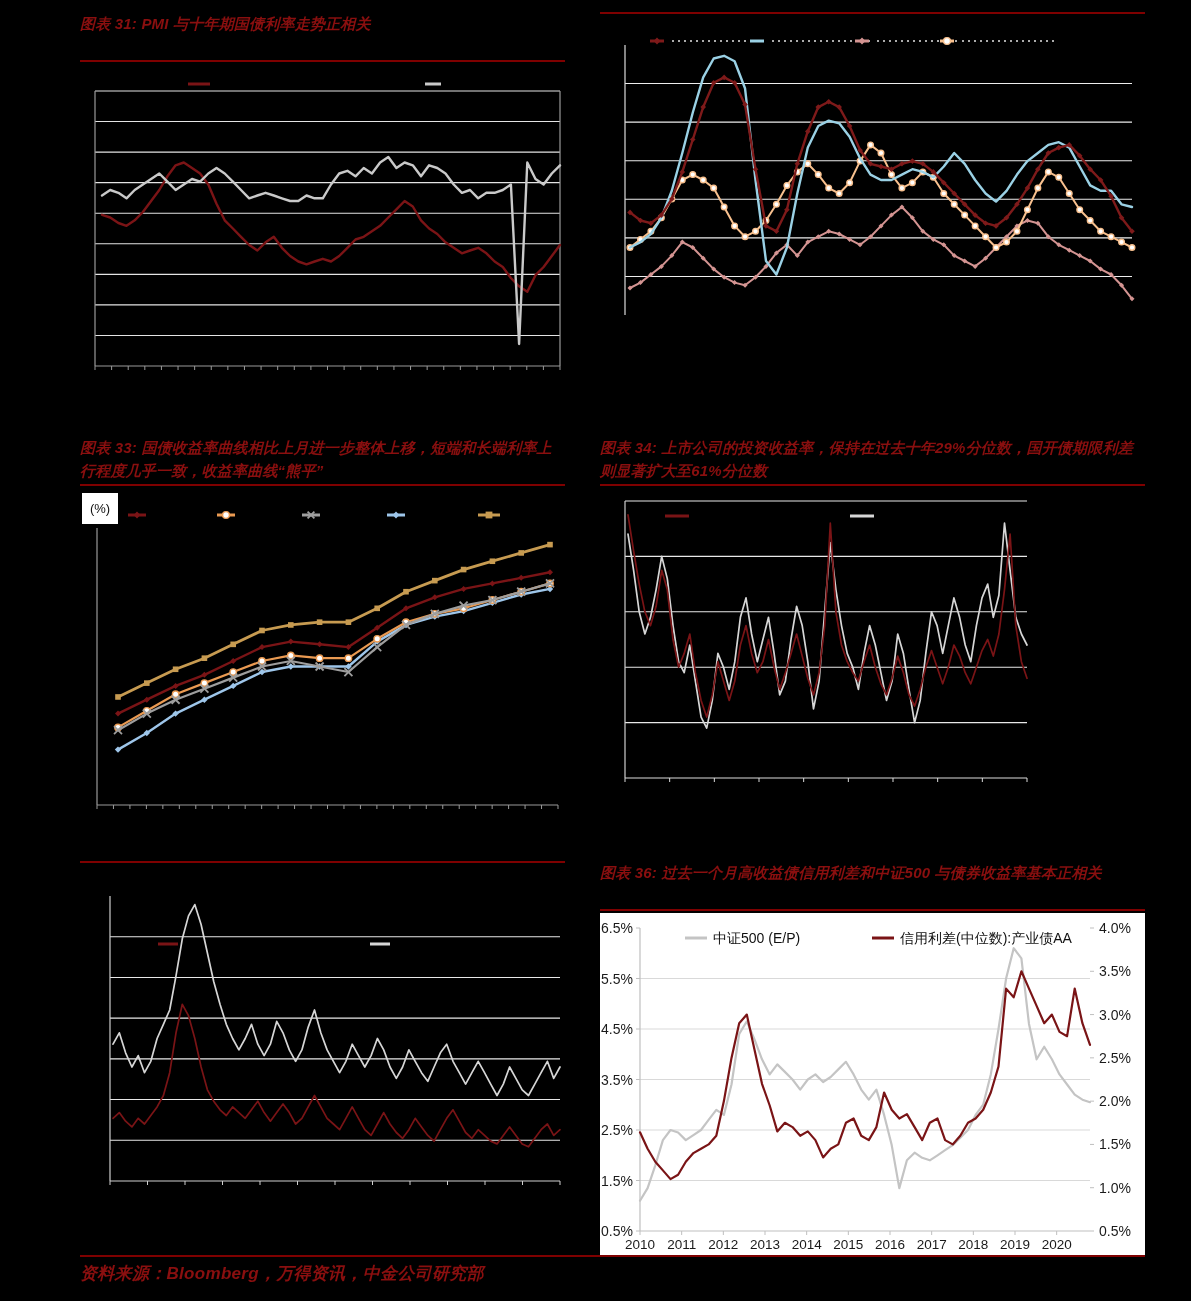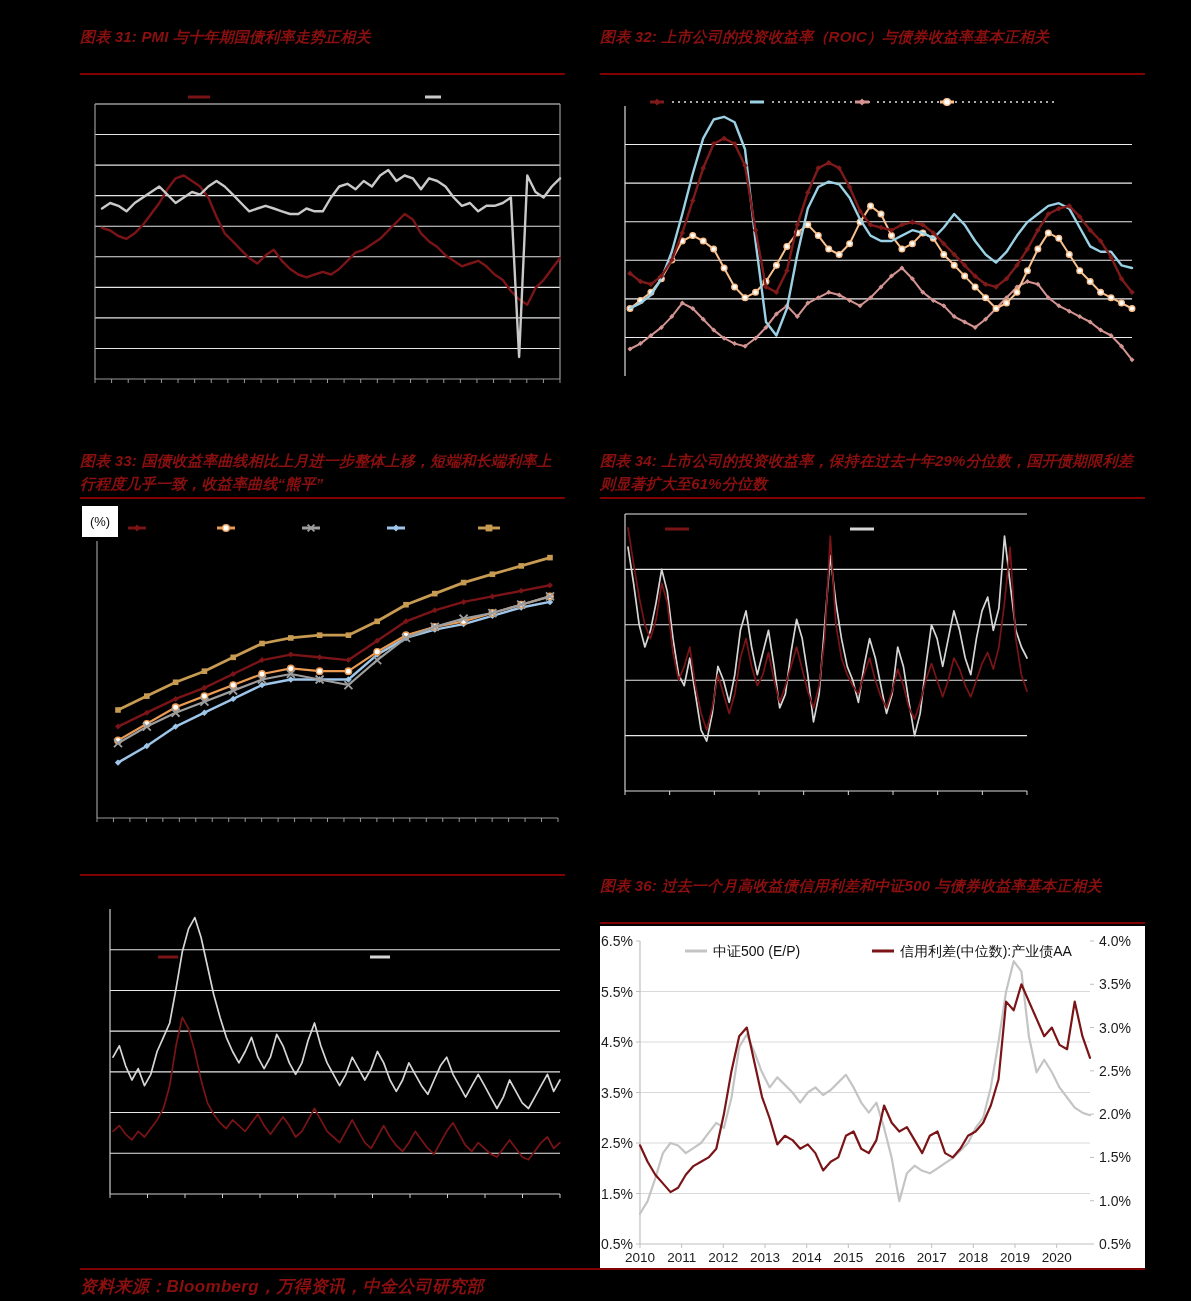--- a/index.html
+++ b/index.html
@@ -1,17 +1,17 @@
 <!DOCTYPE html>
 <html><head>
 <meta charset="utf-8">
 <style>
   html,body{margin:0;padding:0;background:#000;}
   body{width:1191px;height:1301px;overflow:hidden;font-family:"Liberation Sans",sans-serif;}
-  .page{position:relative;width:1191px;height:1301px;box-sizing:border-box;padding:25px 46px 0 80px;background:#000;}
+  .page{position:relative;width:1191px;height:1301px;box-sizing:border-box;padding:12px 46px 0 80px;background:#000;}
   .grid{display:grid;grid-template-columns:485px 545px;column-gap:35px;grid-template-rows:424px 425px auto;}
   figure{margin:0;display:flex;flex-direction:column;min-width:0;}
   .fig-title{height:48px;color:#8a0f0f;font-weight:bold;font-style:italic;font-size:15px;line-height:1.55;letter-spacing:.2px;}
   .rule{height:2px;background:#7f0000;flex:none;}
   .chart-box{width:100%;}
   .cb31{height:309px;margin-top:6px;}
   .cb32{height:309px;margin-top:6px;}
   .cb33{height:338px;margin-top:6px;}
   .cb34{height:355px;margin-top:6px;}
   .cb35{height:336px;margin-top:6px;}
@@ -74,21 +74,20 @@
             <line x1="480" y1="298" x2="480" y2="302" stroke="#9a9a9a" stroke-width="1"></line>
             <polyline points="22.0,146.8 30.2,149.5 38.4,155.0 46.5,157.8 54.7,152.3 62.9,144.0 71.1,133.0 79.3,122.0 87.4,108.3 95.6,97.3 103.8,94.5 112.0,100.0 120.1,105.5 128.3,116.5 136.5,135.8 144.7,152.3 152.9,160.5 161.0,168.8 169.2,177.0 177.4,182.5 185.6,174.3 193.8,168.8 201.9,179.8 210.1,188.0 218.3,193.5 226.5,196.3 234.6,193.5 242.8,190.8 251.0,193.5 259.2,188.0 267.4,179.8 275.5,171.5 283.7,168.8 291.9,163.3 300.1,157.8 308.3,149.5 316.4,141.3 324.6,133.0 332.8,138.5 341.0,152.3 349.1,160.5 357.3,166.0 365.5,174.3 373.7,179.8 381.9,185.3 390.0,182.5 398.2,179.8 406.4,185.3 414.6,193.5 422.8,199.0 430.9,210.0 439.1,218.3 447.3,223.8 455.5,207.2 463.6,199.0 471.8,188.0 480.0,177.0" fill="none" stroke="#7b1416" stroke-width="2.4" stroke-linejoin="round" stroke-linecap="round"></polyline>
             <polyline points="22.0,127.5 30.2,122.0 38.4,124.8 46.5,130.3 54.7,122.0 62.9,116.5 71.1,111.0 79.3,105.5 87.4,113.7 95.6,122.0 103.8,116.5 112.0,111.0 120.1,113.7 128.3,105.5 136.5,100.0 144.7,105.5 152.9,113.7 161.0,122.0 169.2,130.3 177.4,127.5 185.6,124.8 193.8,127.5 201.9,130.3 210.1,133.0 218.3,133.0 226.5,127.5 234.6,130.3 242.8,130.3 251.0,116.5 259.2,105.5 267.4,102.8 275.5,108.3 283.7,100.0 291.9,105.5 300.1,94.5 308.3,89.0 316.4,100.0 324.6,94.5 332.8,97.3 341.0,108.3 349.1,97.3 357.3,100.0 365.5,105.5 373.7,116.5 381.9,124.8 390.0,122.0 398.2,130.3 406.4,124.8 414.6,124.8 422.8,122.0 430.9,116.5 439.1,276.0 447.3,94.5 455.5,111.0 463.6,116.5 471.8,105.5 480.0,97.3" fill="none" stroke="#c9c9c9" stroke-width="2.4" stroke-linejoin="round" stroke-linecap="round"></polyline>
             <line x1="108" y1="16" x2="130" y2="16" stroke="#7b1416" stroke-width="3"></line>
             <line x1="345" y1="16" x2="361" y2="16" stroke="#c9c9c9" stroke-width="3"></line>
           </svg>
         </div>
     </figure>
 
     <figure class="r1">
-      <div class="fig-title"><span>图表 32: 上市公司的投资收益率（ROIC）与债券收益率基本正相关</span></div>
       <div class="rule"></div>
       <div class="chart-box cb32">
           <svg viewBox="0 0 545 309" preserveAspectRatio="none">
             <line x1="25" y1="63.57142857142857" x2="532" y2="63.57142857142857" stroke="#ededed" stroke-width="1.1"></line>
             <line x1="25" y1="102.14285714285714" x2="532" y2="102.14285714285714" stroke="#ededed" stroke-width="1.1"></line>
             <line x1="25" y1="140.71428571428572" x2="532" y2="140.71428571428572" stroke="#ededed" stroke-width="1.1"></line>
             <line x1="25" y1="179.28571428571428" x2="532" y2="179.28571428571428" stroke="#ededed" stroke-width="1.1"></line>
             <line x1="25" y1="217.85714285714286" x2="532" y2="217.85714285714286" stroke="#ededed" stroke-width="1.1"></line>
             <line x1="25" y1="256.42857142857144" x2="532" y2="256.42857142857144" stroke="#ededed" stroke-width="1.1"></line>
             <line x1="25" y1="25" x2="25" y2="295" stroke="#dcdcdc" stroke-width="1.2"></line>

